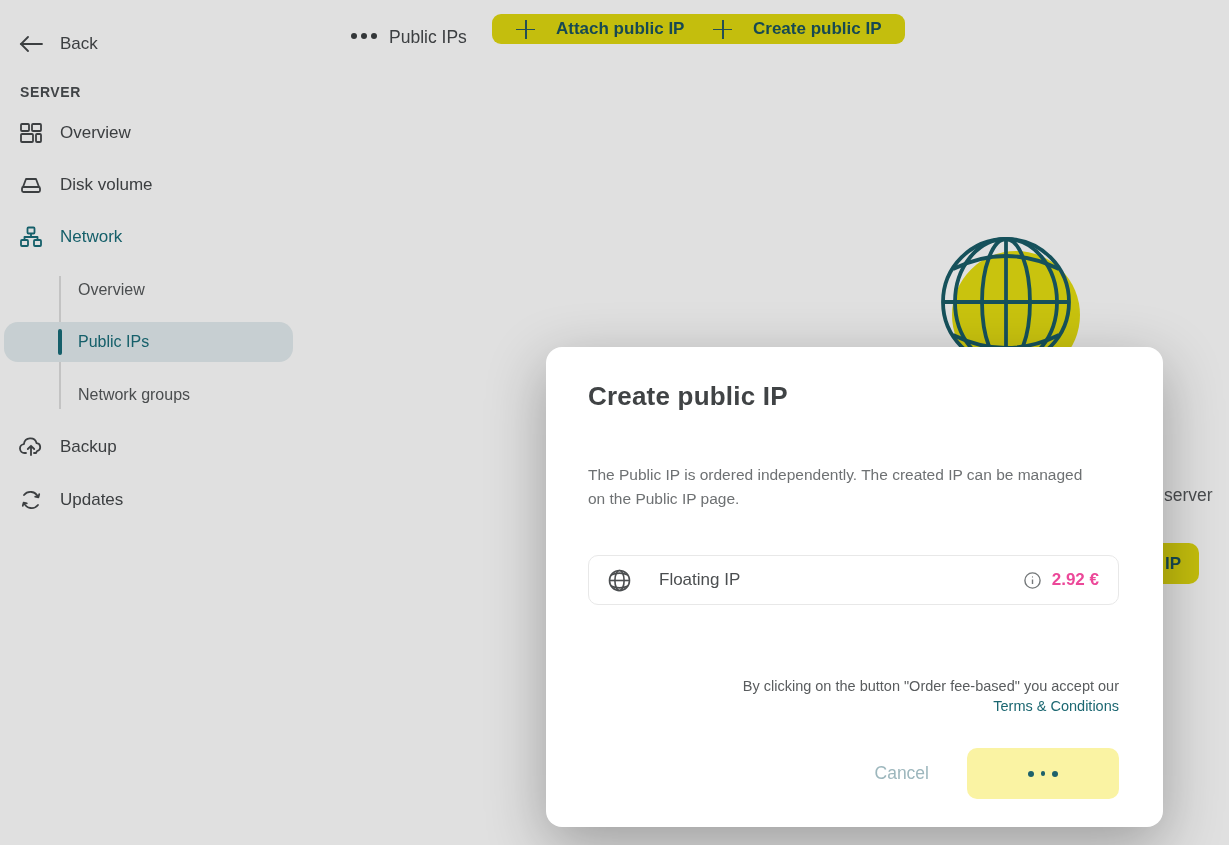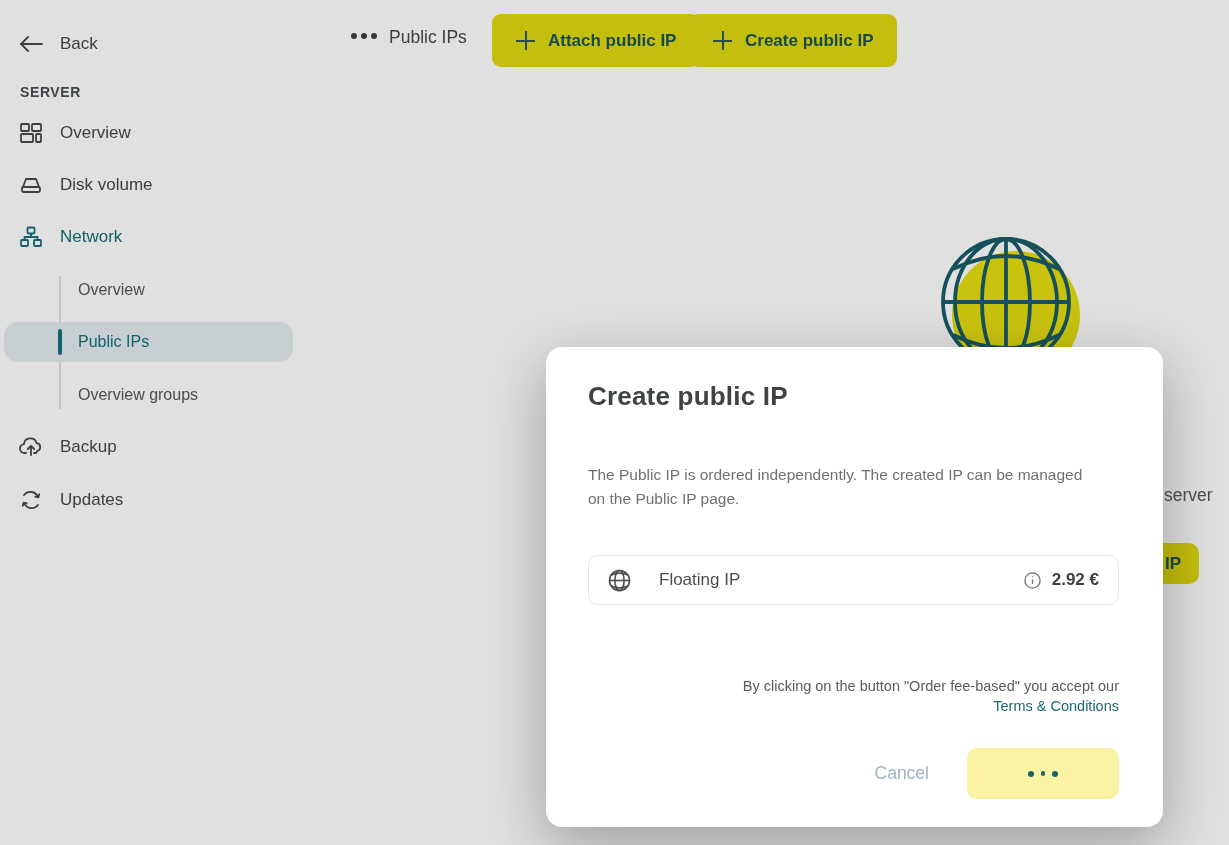--- a/index.html
+++ b/index.html
@@ -23,21 +23,21 @@
   .subbar{position:absolute;left:58px;top:329px;width:4px;height:26px;background:#186d79;border-radius:2px;}
   .sub-row{position:absolute;left:0;width:307px;height:26px;display:flex;align-items:center;cursor:pointer;}
   .sub-row .lbl{position:absolute;left:78px;font-size:16px;color:#55585a;}
   .sub-row.active .lbl{color:#186d79;}
   
   .main{position:absolute;left:307px;top:0;width:922px;height:845px;background:#ffffff;}
   .hdr-dots{position:absolute;left:44px;top:33px;display:flex;gap:4px;}
   .hdr-dots i{width:6px;height:6px;border-radius:50%;background:#3c3f41;}
   .hdr-title{position:absolute;left:82px;top:27px;font-size:17.5px;color:#45484b;}
   .ybtn{
-    position:absolute;top:14px;height:53px;display:inline-flex;align-items:center;gap:13px;
+    position:absolute;top:14px;height:30px;display:inline-flex;align-items:center;gap:21px;
     background:#e0d90f;border:none;border-radius:9px;padding:0 24px;cursor:pointer;
     font-family:"Liberation Sans",sans-serif;font-size:17px;font-weight:600;color:#1b545e;
   }
   .plus{width:19px;height:19px;position:relative;flex:0 0 auto;}
   .plus:before,.plus:after{content:"";position:absolute;background:#2a5a60;}
   .plus:before{left:9px;top:0;width:1.8px;height:19px;}
   .plus:after{left:0;top:9px;width:19px;height:1.8px;}
   
   .globe-illu{position:absolute;left:628px;top:236px;}
   .frag-text{position:absolute;left:857px;top:485px;font-size:17.5px;color:#55585b;}
@@ -54,21 +54,21 @@
     border-radius:16px;box-shadow:0 18px 60px rgba(0,0,0,0.30);
   }
   .modal h1{position:absolute;left:42px;top:34px;margin:0;font-size:26px;font-weight:700;color:#404345;letter-spacing:0.2px;}
   .modal .desc{position:absolute;left:42px;top:116px;width:502px;margin:0;font-size:15.5px;line-height:24px;color:#6e7173;}
   .opt-row{
     position:absolute;left:42px;right:44px;top:208px;height:50px;border:1px solid #e8e8e8;border-radius:10px;
     display:flex;align-items:center;padding:0 19px;box-sizing:border-box;background:#fff;cursor:pointer;
   }
   .opt-row .olbl{margin-left:28px;font-size:17px;color:#4b4e50;}
   .opt-row .sp{flex:1;}
-  .opt-row .price{margin-left:11px;font-size:17px;font-weight:bold;color:#404040;}
+  .opt-row .price{margin-left:11px;font-size:17px;font-weight:bold;color:#ec4899;}
   .terms{position:absolute;right:44px;top:329px;text-align:right;font-size:14.5px;line-height:20px;color:#595c5e;}
   .terms a{color:#1b6771;text-decoration:none;cursor:pointer;margin-left:8px;}
   .actions{position:absolute;right:44px;top:401px;display:flex;align-items:center;}
   .cancel-btn{
     background:none;border:none;cursor:pointer;margin-right:38px;padding:0;
     font-family:"Liberation Sans",sans-serif;font-size:17.5px;color:#9db7bd;
   }
   .submit-btn{
     width:152px;height:51px;border:none;border-radius:10px;background:#faf3a3;cursor:pointer;
     display:flex;align-items:center;justify-content:center;gap:7px;
@@ -136,21 +136,21 @@
     <div class="subpill"></div>
     <div class="subbar"></div>
 
     <div class="sub-row" style="top:277px;">
       <span class="lbl">Overview</span>
     </div>
     <div class="sub-row active" style="top:329px;">
       <span class="lbl">Public IPs</span>
     </div>
     <div class="sub-row" style="top:382px;">
-      <span class="lbl">Overview groups</span>
+      <span class="lbl">Network groups</span>
     </div>
 
     <div class="side-row" style="top:486px;">
       <span class="ic">
         <svg width="22" height="22" viewBox="0 0 22 22" fill="none" stroke="#45484b" stroke-width="1.8" stroke-linecap="round" stroke-linejoin="round">
             <path d="M4 6 A8.2 8.2 0 0 1 18 8"></path>
             <path d="M15.2 7.6 L18.4 8.4 L19.2 5.2"></path>
             <path d="M18 16 A8.2 8.2 0 0 1 4 14"></path>
             <path d="M6.8 14.4 L3.6 13.6 L2.8 16.8"></path>
           </svg>

